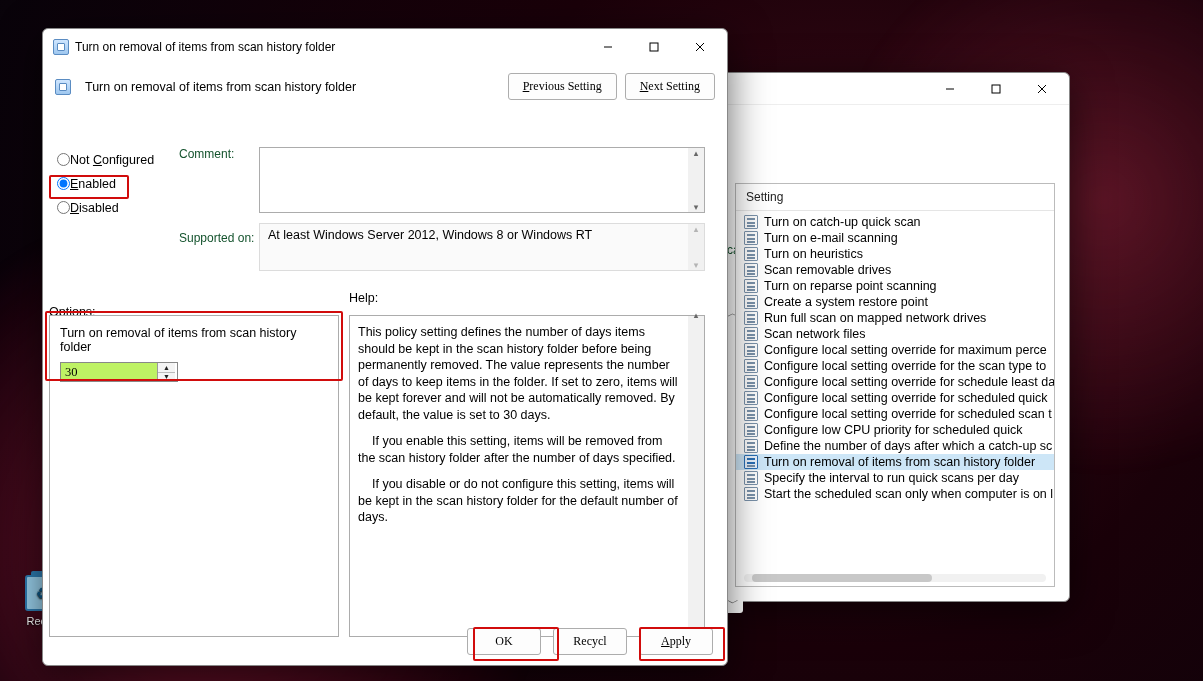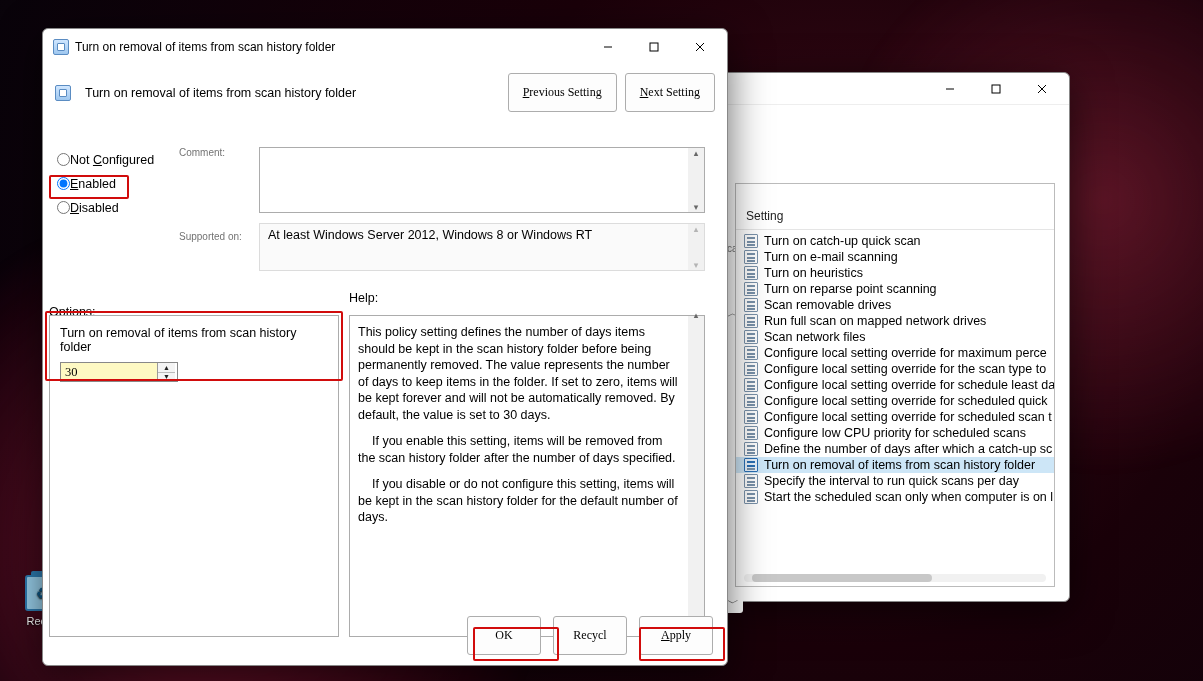--- a/index.html
+++ b/index.html
@@ -41,21 +41,21 @@
   .sys-btn { width:46px; height:32px; display:flex; align-items:center; justify-content:center; color:#000; font-size:12px; }
   .sys-btn svg { width:10px; height:10px; stroke:#000; fill:none; stroke-width:1; }
   .appicon { width:16px; height:16px; margin-right:6px; display:inline-flex; align-items:center; justify-content:center; }
   .appicon.gpedit { background:linear-gradient(#cfe6ff,#9ec7ef); border:1px solid #5a8cc2; border-radius:2px;}
   .appicon.gpedit::after { content:""; width:6px; height:6px; background:#fff; border:1px solid #5a8cc2; border-radius:1px;}
 
   
   #bg-window { left:720px; top:72px; width:350px; height:530px; z-index:1; }
   #bg-window .titlebar { border-bottom:1px solid #eee; justify-content:flex-end; padding-right:4px;}
   #bg-window .body { position:absolute; top:110px; bottom:14px; left:14px; right:14px; border:1px solid #bbb; background:#fff; overflow:hidden;}
-  .list-header { background:#fff; padding:6px 10px; border-bottom:1px solid #e5e5e5; font-size:12px; color:#222;margin-top:19px;}
+  .list-header { background:#fff; padding:6px 10px; border-bottom:1px solid #e5e5e5; font-size:12px; color:#222;}
   .list { overflow-x:auto; overflow-y:auto; height:calc(100% - 28px); padding:3px 0 20px 0; }
   .list-item { display:flex; align-items:center; gap:6px; padding:1px 8px; white-space:nowrap; font-size:12.5px; color:#000;text-align:right; }
   .list-item.selected { background:#cde6f7; }
   .li-icon { width:14px; height:14px; flex:0 0 14px; border:1px solid #7a92aa; background:#fff; position:relative; border-radius:1px;}
   .li-icon::before{ content:""; position:absolute; left:2px; right:2px; top:2px; height:2px; background:#7a92aa;}
   .li-icon::after{ content:""; position:absolute; left:2px; right:2px; top:6px; height:2px; background:#7a92aa; box-shadow:0 3px 0 #7a92aa;}
   .li-icon.sel { border-color:#2a6fb5; background:#e8f2fc;}
   .li-icon.sel::before,.li-icon.sel::after{ background:#2a6fb5;}
   #bg-window .ext-scroll { position:absolute; left:0; top:230px; width:24px; height:310px; display:flex; flex-direction:column; align-items:center; justify-content:space-between; z-index:0;}
   #bg-window .chev { width:20px;height:20px; display:flex; align-items:center; justify-content:center; color:#666; background:#fff; border-radius:3px;}
@@ -63,46 +63,46 @@
   .hscroll-thumb { position:absolute; left:8px; width:180px; top:0; bottom:0; background:#c8c8c8; border-radius:4px;}
 
   
   #fg-window { left:42px; top:28px; width:686px; height:638px; z-index:2; }
   #fg-window .titlebar { height:36px; }
   #fg-window .content { position:absolute; top:36px; left:0; right:0; bottom:0; padding:8px 12px 12px 12px; }
   .row1 { display:flex; align-items:center; gap:8px; }
   .row1 .subtitle { font-size:12.5px; color:#000; }
   .nav-btns { margin-left:auto; display:flex; gap:8px; }
   button.win {
-    background:#fdfdfd; border:1px solid #adadad; border-radius:3px; padding:11px 14px;
+    background:#fdfdfd; border:1px solid #adadad; border-radius:3px; padding:5px 14px;
     font:12px "Segoe UI"; color:#000;
   }
   .radio-col { position:absolute; left:14px; top:88px; width:120px; display:flex; flex-direction:column; gap:10px; }
   .radio-row { display:flex; align-items:flex-start; }
   .radio-row input { margin:0; }
   .radio-row label { font-size:12.5px; }
   .radio-row label .ul { text-decoration:underline; }
   .hl-red { position:absolute; border:2px solid #d10c0c; border-radius:2px; pointer-events:none; }
 
-  .lbl { position:absolute; font-size:10px; color:#737373; }
+  .lbl { position:absolute; font-size:12px; color:#14532d; }
   .comment-box { position:absolute; left:216px; top:82px; width:446px; height:66px; border:1px solid #acacac; background:#fff;}
   .comment-box .sbar { position:absolute; right:0; top:0; bottom:0; width:16px; background:#f1f1f1;}
   .comment-box .sbar::before{content:"▴"; position:absolute; top:0; left:0; right:0; text-align:center; font-size:9px; color:#686868;}
   .comment-box .sbar::after{content:"▾"; position:absolute; bottom:0; left:0; right:0; text-align:center; font-size:9px; color:#686868;}
 
   .supported-box { position:absolute; left:216px; top:158px; width:446px; height:48px; border:1px solid #dcdcdc; background:#fafafa; padding:4px 8px; font-size:12.5px;}
   .supported-box .sbar { position:absolute; right:0; top:0; bottom:0; width:16px; background:#f1f1f1;}
   .supported-box .sbar::before{content:"▴"; position:absolute; top:0; left:0; right:0; text-align:center; font-size:9px; color:#b4b4b4;}
   .supported-box .sbar::after{content:"▾"; position:absolute; bottom:0; left:0; right:0; text-align:center; font-size:9px; color:#b4b4b4;}
 
   .section-lbl { position:absolute; font-size:12.5px; }
   .options-pane { position:absolute; left:6px; top:250px; width:290px; height:322px; border:1px solid #acacac; background:#fff; padding:10px; }
   .opt-label { font-size:12.5px; margin-bottom:8px; display:block; }
   .spinner { display:flex; width:118px; border:1px solid #888; background:#fff; height:20px; }
-  .spinner input { border:none; width:96px; padding:0 4px; font:12.5px "Segoe UI"; outline:none; background:#fef9c3;}
+  .spinner input { border:none; width:96px; padding:0 4px; font:12.5px "Segoe UI"; outline:none; background:#bef264;}
   .spinner .arrows { width:18px; border-left:1px solid #9a9a9a; display:flex; flex-direction:column;}
   .spinner .arrows div { flex:1; display:flex; align-items:center; justify-content:center; font-size:7px; color:#222; background:#f4f4f4;}
   .spinner .arrows div:first-child { border-bottom:1px solid #bbb;}
 
   .help-pane { position:absolute; left:306px; top:250px; width:356px; height:322px; border:1px solid #acacac; background:#fff; padding:8px 24px 8px 8px; font-size:12.5px; line-height:1.32; color:#000;}
   .help-pane .sbar { position:absolute; right:0; top:0; bottom:0; width:16px; background:#f1f1f1;}
   .help-pane .sbar::before{content:"▴"; position:absolute; top:-6px; left:0; right:0; text-align:center; font-size:9px; color:#686868;}
   .help-pane .sbar::after{content:"▾"; position:absolute; bottom:-6px; left:0; right:0; text-align:center; font-size:9px; color:#686868;}
 
   .dlg-btns { position:absolute; right:14px; bottom:10px; display:flex; gap:12px; }
@@ -154,25 +154,29 @@
         <div class="list-item">
           <span class="li-icon"></span>
           <span>Turn on e-mail scanning</span>
         </div>
         <div class="list-item">
           <span class="li-icon"></span>
           <span>Turn on heuristics</span>
         </div>
         <div class="list-item">
           <span class="li-icon"></span>
+          <span>Scan removable drives</span>
+        </div>
+        <div class="list-item">
+          <span class="li-icon"></span>
           <span>Turn on reparse point scanning</span>
         </div>
         <div class="list-item">
           <span class="li-icon"></span>
-          <span>Scan removable drives</span>
+          <span>Create a system restore point</span>
         </div>
         <div class="list-item">
           <span class="li-icon"></span>
           <span>Run full scan on mapped network drives</span>
         </div>
         <div class="list-item">
           <span class="li-icon"></span>
           <span>Scan network files</span>
         </div>
         <div class="list-item">
@@ -190,21 +194,21 @@
         <div class="list-item">
           <span class="li-icon"></span>
           <span>Configure local setting override for scheduled quick</span>
         </div>
         <div class="list-item">
           <span class="li-icon"></span>
           <span>Configure local setting override for scheduled scan t</span>
         </div>
         <div class="list-item">
           <span class="li-icon"></span>
-          <span>Configure low CPU priority for scheduled scans</span>
+          <span>Configure low CPU priority for scheduled quick</span>
         </div>
         <div class="list-item">
           <span class="li-icon"></span>
           <span>Define the number of days after which a catch-up sc</span>
         </div>
         <div class="list-item selected">
           <span class="li-icon sel"></span>
           <span>Turn on removal of items from scan history folder</span>
         </div>
         <div class="list-item">

